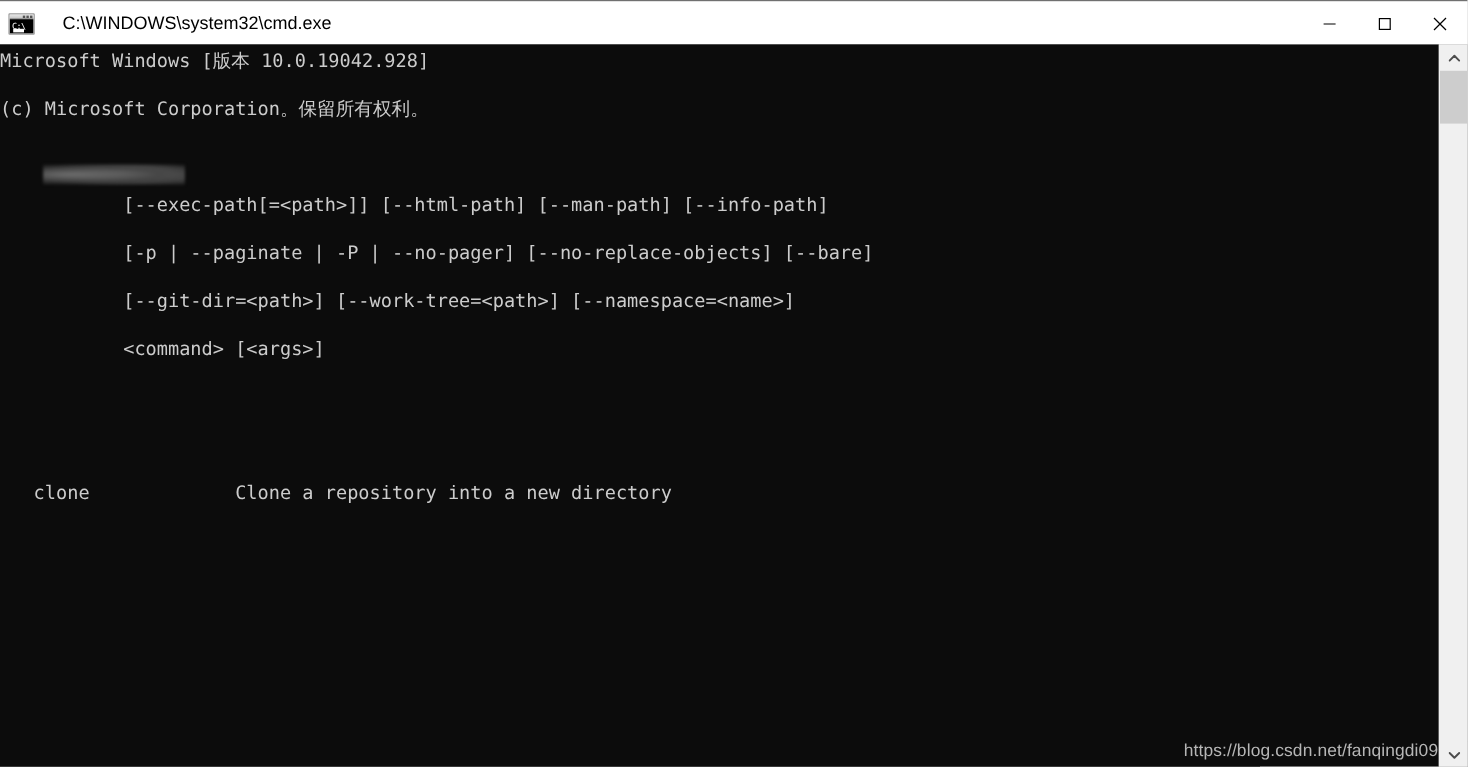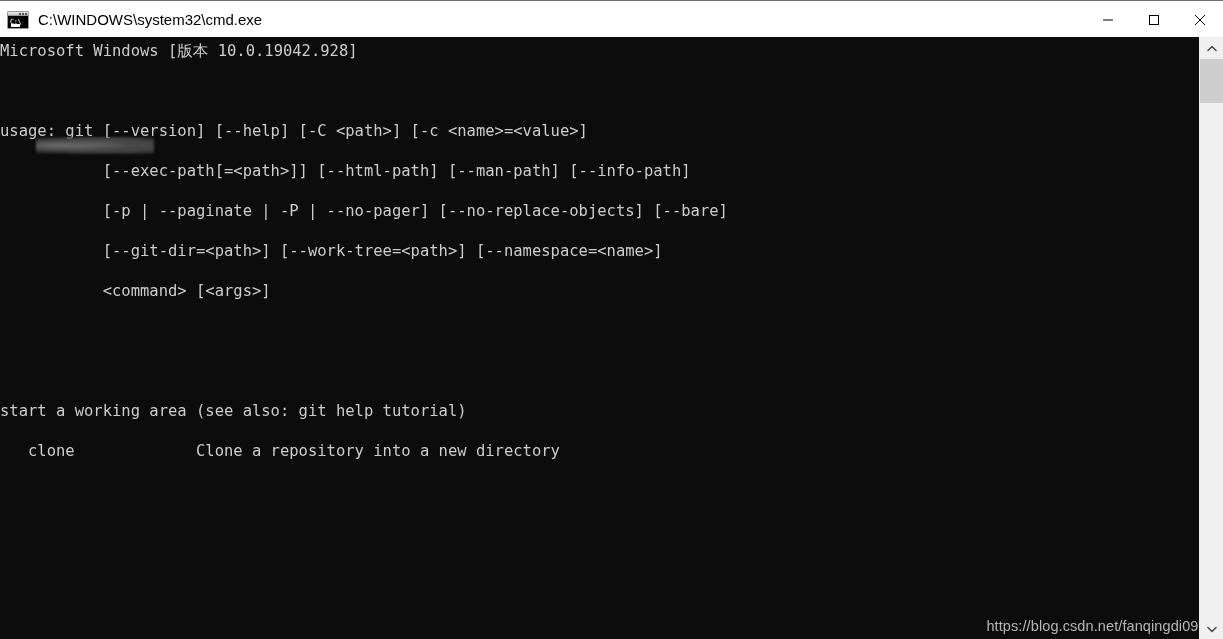--- a/index.html
+++ b/index.html
@@ -88,21 +88,21 @@
   .app-icon .ic-cursor {
     position: absolute;
     left: 3px; top: 12px;
     width: 9px; height: 3px;
     background: #ffffff;
   }
   .title-text {
     font-family: "Liberation Sans", sans-serif;
     font-size: 15px;
     color: #000000;
-    margin-left: 9px;
+    margin-left: 23px;
     white-space: nowrap;
     overflow: hidden;
     text-overflow: ellipsis;
   }
   .winbtns {
     display: flex;
     height: 35px;
     flex: 0 0 auto;
   }
   .winbtn {
@@ -259,29 +259,28 @@
           <line x1="1" y1="1" x2="11" y2="11" stroke="#000" stroke-width="1"></line>
           <line x1="11" y1="1" x2="1" y2="11" stroke="#000" stroke-width="1"></line>
         </svg>
       </button>
     </div>
   </div>
 
   <div class="terminal-wrap">
     <div class="screen">
       <pre class="console-text"><span class="line">Microsoft Windows [版本 10.0.19042.928]</span>
+<span class="line">(c) Microsoft Corporation。保留所有权利。</span>
 <span class="line"></span>
-<span class="line">usage: git [--version] [--help] [-C &lt;path&gt;] [-c &lt;name&gt;=&lt;value&gt;]</span>
 <span class="line">           [--exec-path[=&lt;path&gt;]] [--html-path] [--man-path] [--info-path]</span>
 <span class="line">           [-p | --paginate | -P | --no-pager] [--no-replace-objects] [--bare]</span>
 <span class="line">           [--git-dir=&lt;path&gt;] [--work-tree=&lt;path&gt;] [--namespace=&lt;name&gt;]</span>
 <span class="line">           &lt;command&gt; [&lt;args&gt;]</span>
 <span class="line"></span>
 <span class="line"></span>
-<span class="line">start a working area (see also: git help tutorial)</span>
 <span class="line">   clone             Clone a repository into a new directory</span>
 
 
 
 
 
 
 
 
 

